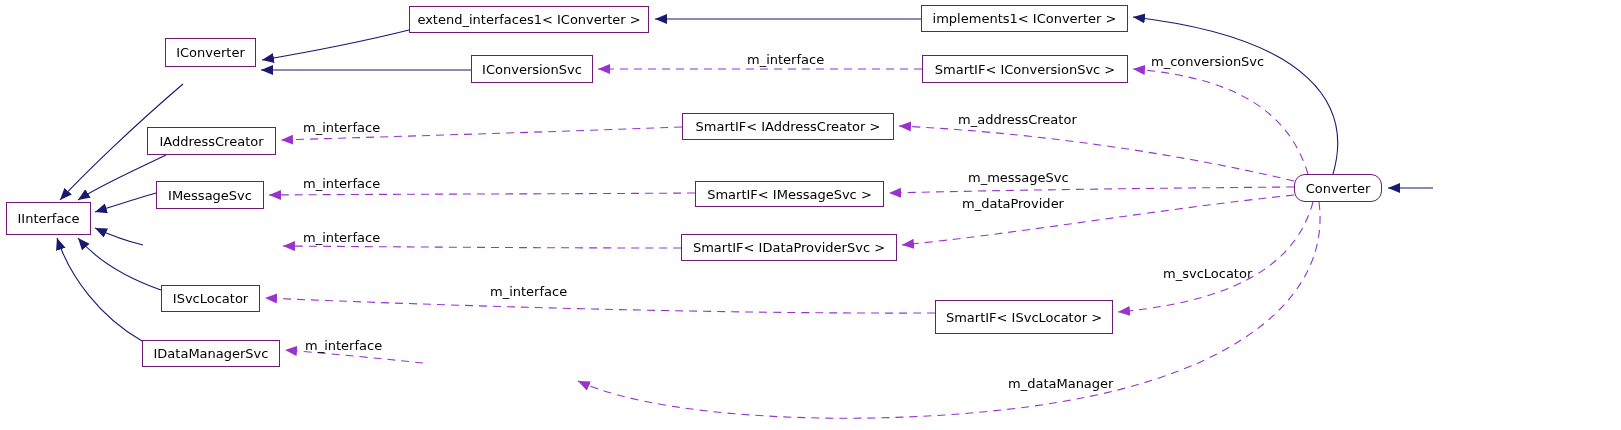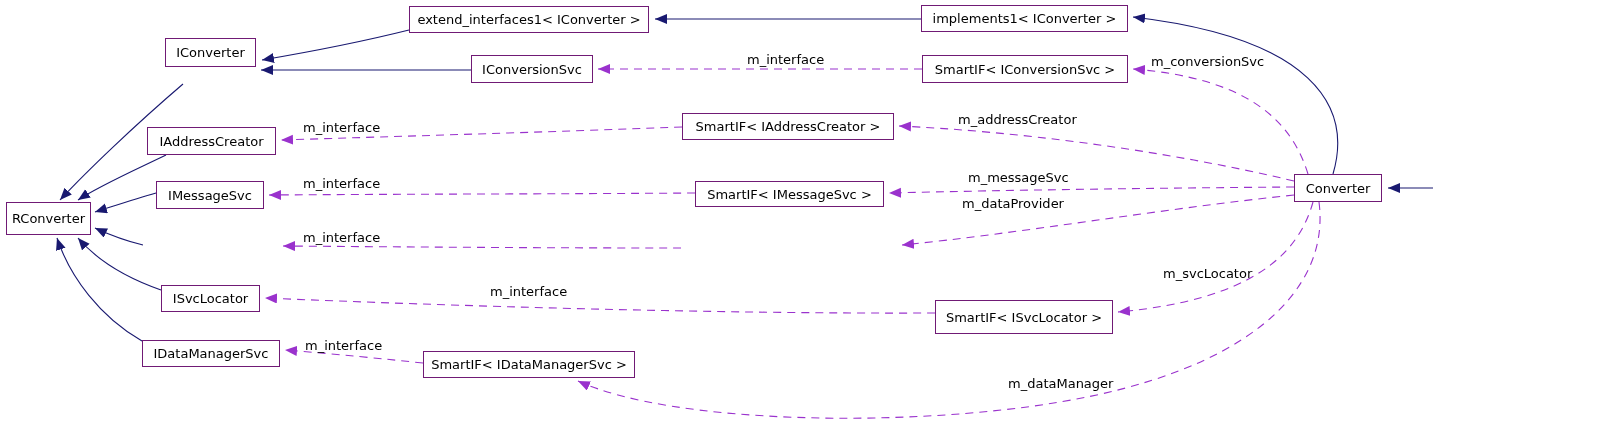--- a/index.html
+++ b/index.html
@@ -77,26 +77,26 @@
 
   <div class="node" style="left:409px;top:6px;width:240px;height:27px;">extend_interfaces1&lt; IConverter &gt;</div>
   <div class="node" style="left:921px;top:5px;width:207px;height:27px;">implements1&lt; IConverter &gt;</div>
   <div class="node" style="left:165px;top:38px;width:91px;height:29px;">IConverter</div>
   <div class="node" style="left:471px;top:55px;width:122px;height:28px;">IConversionSvc</div>
   <div class="node" style="left:922px;top:55px;width:206px;height:28px;">SmartIF&lt; IConversionSvc &gt;</div>
   <div class="node" style="left:147px;top:127px;width:129px;height:28px;">IAddressCreator</div>
   <div class="node" style="left:682px;top:113px;width:212px;height:27px;">SmartIF&lt; IAddressCreator &gt;</div>
   <div class="node" style="left:156px;top:181px;width:108px;height:28px;">IMessageSvc</div>
   <div class="node" style="left:695px;top:181px;width:189px;height:26px;">SmartIF&lt; IMessageSvc &gt;</div>
-  <div class="node" style="left:6px;top:202px;width:85px;height:33px;">RConverter</div>
+  <div class="node" style="left:6px;top:202px;width:85px;height:33px;">IInterface</div>
+  <div class="node" style="left:681px;top:234px;width:216px;height:27px;">SmartIF&lt; IDataProviderSvc &gt;</div>
   <div class="node" style="left:161px;top:285px;width:99px;height:27px;">ISvcLocator</div>
   <div class="node" style="left:935px;top:300px;width:178px;height:34px;">SmartIF&lt; ISvcLocator &gt;</div>
   <div class="node" style="left:142px;top:340px;width:138px;height:27px;">IDataManagerSvc</div>
-  <div class="node" style="left:423px;top:351px;width:212px;height:27px;">SmartIF&lt; IDataManagerSvc &gt;</div>
-  <div class="node" style="left:1294px;top:174px;width:88px;height:28px;">Converter</div>
+  <div class="node" style="left:1294px;top:174px;width:88px;height:28px;border-radius:11px;">Converter</div>
 
   <span class="edge-label" style="left:747px;top:52px;">m_interface</span>
   <span class="edge-label" style="left:1151px;top:54px;">m_conversionSvc</span>
   <span class="edge-label" style="left:303px;top:120px;">m_interface</span>
   <span class="edge-label" style="left:958px;top:112px;">m_addressCreator</span>
   <span class="edge-label" style="left:303px;top:176px;">m_interface</span>
   <span class="edge-label" style="left:968px;top:170px;">m_messageSvc</span>
   <span class="edge-label" style="left:962px;top:196px;">m_dataProvider</span>
   <span class="edge-label" style="left:303px;top:230px;">m_interface</span>
   <span class="edge-label" style="left:490px;top:284px;">m_interface</span>

